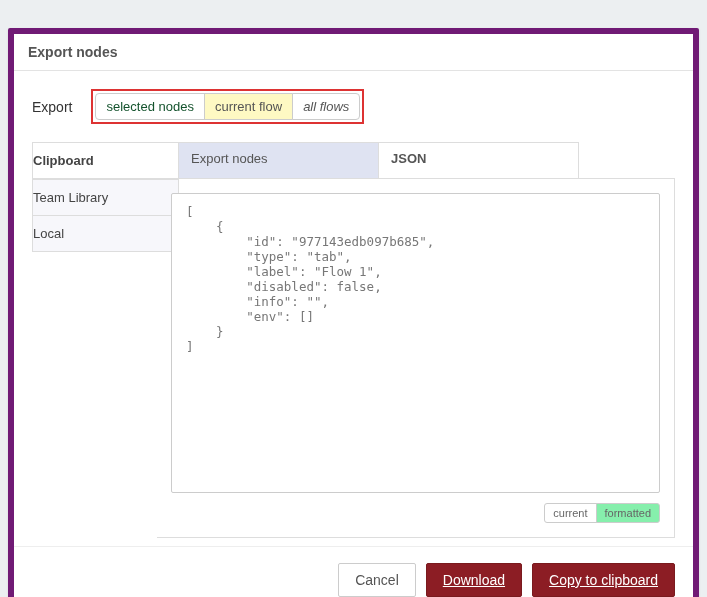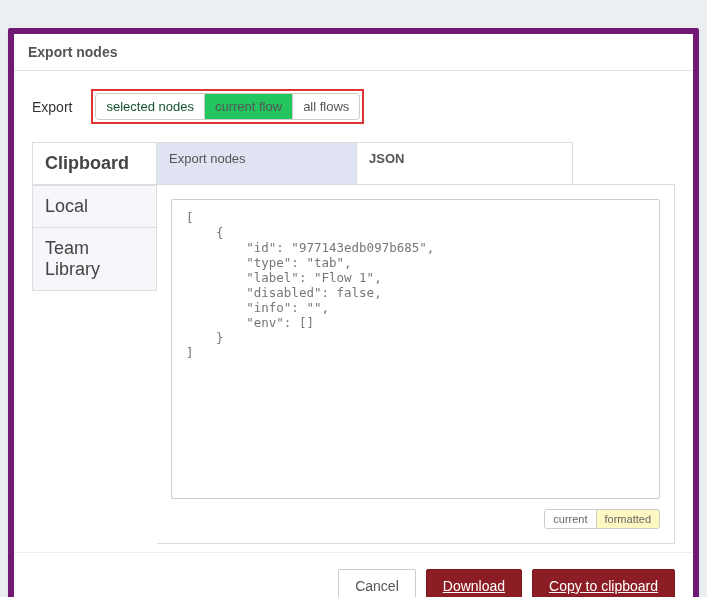--- a/index.html
+++ b/index.html
@@ -46,46 +46,46 @@
   .btn-group button {
     background: #fff;
     border: 1px solid #ccc;
     color: #555;
     padding: 5px 10px;
     font-size: 13px;
     cursor: pointer;
     margin-left: -1px;
   }
   .btn-group button:first-child { margin-left: 0; border-top-left-radius: 4px; border-bottom-left-radius: 4px; }
-  .btn-group button:last-child { border-top-right-radius: 4px; border-bottom-right-radius: 4px; }
+  .btn-group button:last-child { border-top-right-radius: 4px; border-bottom-right-radius: 4px; font-style: italic; }
   .btn-group button.disabled { color: #14532d; }
-  .btn-group button.selected { background: #22c55e; }
+  .btn-group button.selected { background: #fef9c3; }
   .tabs-row {
     display: flex;
     align-items: stretch;
   }
   .side-cell {
-    width: 125px;
+    width: 147px;
     border: 1px solid #ddd;
-    padding: 10px 12px;
-    font-size: 18px;
+    padding: 10px 0;
+    font-size: 13px;
     color: #444;
   }
   .side-cell.head { font-weight: bold; }
   .side-cell + .side-cell { border-top: none; }
   .top-tab {
     border: 1px solid #ddd;
     padding: 8px 12px;
     font-size: 13px;
     color: #555;
     background: #fff;
     cursor: pointer;
   }
   .top-tab.active-export { background: #dfe3f2; width: 200px; border-left: none; }
-  .top-tab.json { width: 216px; border-left: none; font-weight: bold; }
+  .top-tab.json { width: 200px; border-left: none; font-weight: bold; }
   .tabs-spacer { flex: 1; border-bottom: 1px solid #ddd; }
   .content-area {
     display: flex;
   }
   .sidebar { width: 125px; }
   .main-panel {
     flex: 1;
     border: 1px solid #ddd;
     border-top: none;
     border-left: none;
@@ -114,21 +114,21 @@
     background: #fff;
     border: 1px solid #ccc;
     color: #666;
     padding: 3px 8px;
     font-size: 11px;
     cursor: pointer;
     margin-left: -1px;
   }
   .small-btn-group button:first-child { margin-left: 0; border-top-left-radius: 3px; border-bottom-left-radius: 3px; }
   .small-btn-group button:last-child { border-top-right-radius: 3px; border-bottom-right-radius: 3px; }
-  .small-btn-group button.selected { background: #fef9c3; }
+  .small-btn-group button.selected { background: #86efac; }
   .dialog-footer {
     display: flex;
     justify-content: flex-end;
     gap: 10px;
     padding: 16px 18px 20px;
     border-top: 1px solid #eee;
   }
   .btn {
     padding: 8px 16px;
     font-size: 14px;
@@ -171,22 +171,22 @@
 
     <div class="tabs-row">
       <div class="side-cell head">Clipboard</div>
       <div class="top-tab active-export">Export nodes</div>
       <div class="top-tab json">JSON</div>
       <div class="tabs-spacer"></div>
     </div>
 
     <div class="content-area">
       <div class="sidebar">
+        <div class="side-cell">Team Library</div>
         <div class="side-cell">Local</div>
-        <div class="side-cell">Team Library</div>
       </div>
       <div class="main-panel">
         <div class="code-box">[
     {
         "id": "977143edb097b685",
         "type": "tab",
         "label": "Flow 1",
         "disabled": false,
         "info": "",
         "env": []

